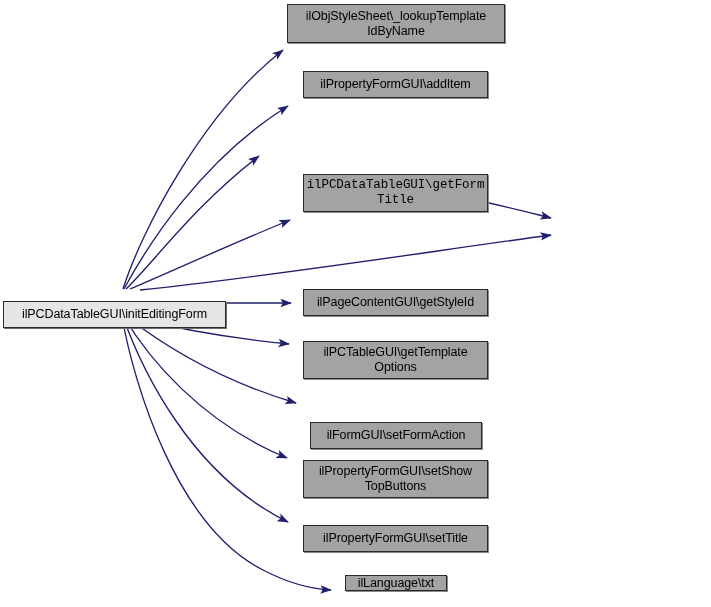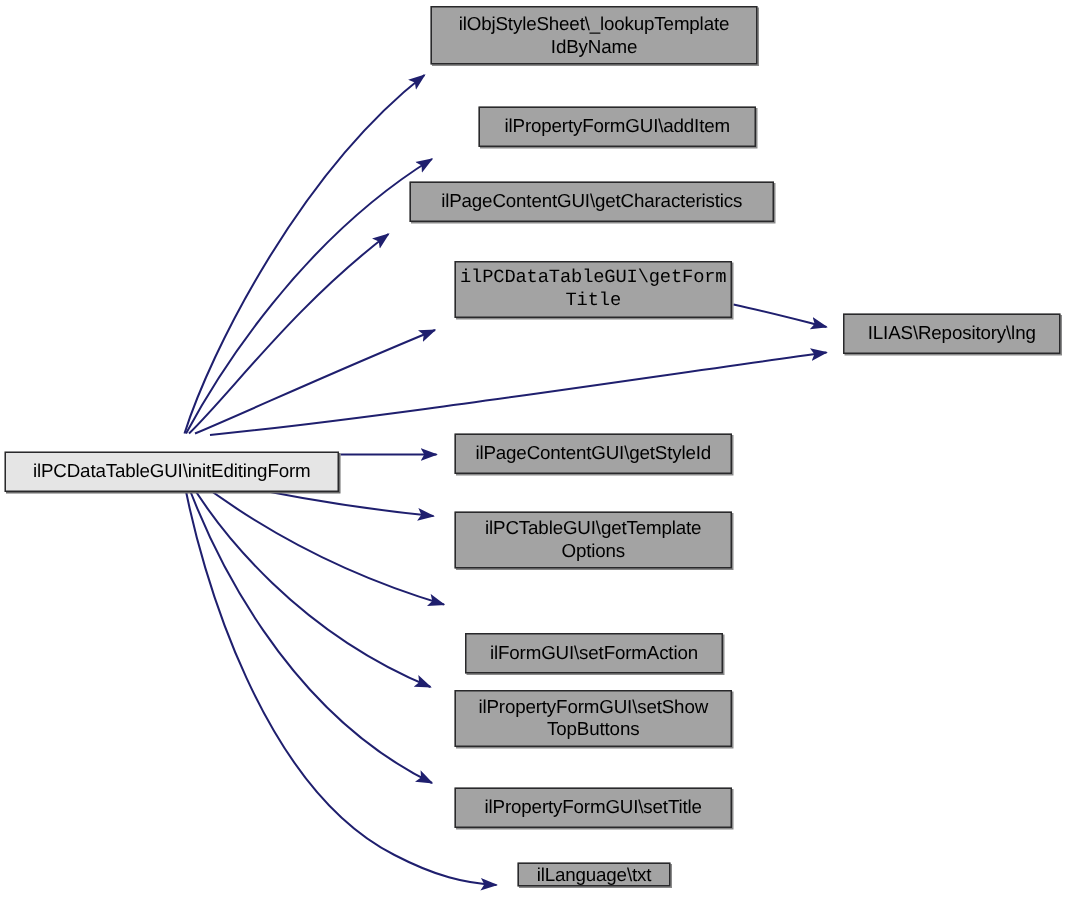--- a/index.html
+++ b/index.html
@@ -86,28 +86,26 @@
 
       <path d="M 489 203 C 512 208 531 213 551 218"></path>
     </g>
   </svg>
 
   <div class="node root" style="left:3px; top:290px; width:223px; height:27px;">ilPCDataTableGUI\initEditingForm</div>
 
   <div class="node plain" style="left:287px; top:4px; width:218px; height:39px;">ilObjStyleSheet\_lookupTemplate
 IdByName</div>
 
-  <div class="node plain" style="left:303px; top:71px; width:185px; height:27px;margin-left:16px;">ilPropertyFormGUI\addItem</div>
+  <div class="node plain" style="left:303px; top:71px; width:185px; height:27px;">ilPropertyFormGUI\addItem</div>
 
-  <div class="node plain" style="left:273px; top:121px; width:243px; height:27px;">ilPageContentGUI\getCharacteristics</div>
 
   <div class="node plain" style="left:303px; top:174px; width:185px; height:38px;font-family:Liberation Mono, monospace;">ilPCDataTableGUI\getForm
 Title</div>
 
-  <div class="node plain" style="left:562px; top:209px; width:145px; height:27px;">ILIAS\Repository\lng</div>
 
   <div class="node plain" style="left:303px; top:341px; width:185px; height:38px;">ilPCTableGUI\getTemplate
 Options</div>
 
   <div class="node plain" style="left:303px; top:289px; width:185px; height:27px;">ilPageContentGUI\getStyleId</div>
 
   <div class="node plain" style="left:310px; top:422px; width:172px; height:27px;">ilFormGUI\setFormAction</div>
 
   <div class="node plain" style="left:303px; top:525px; width:185px; height:27px;">ilPropertyFormGUI\setTitle</div>
 

